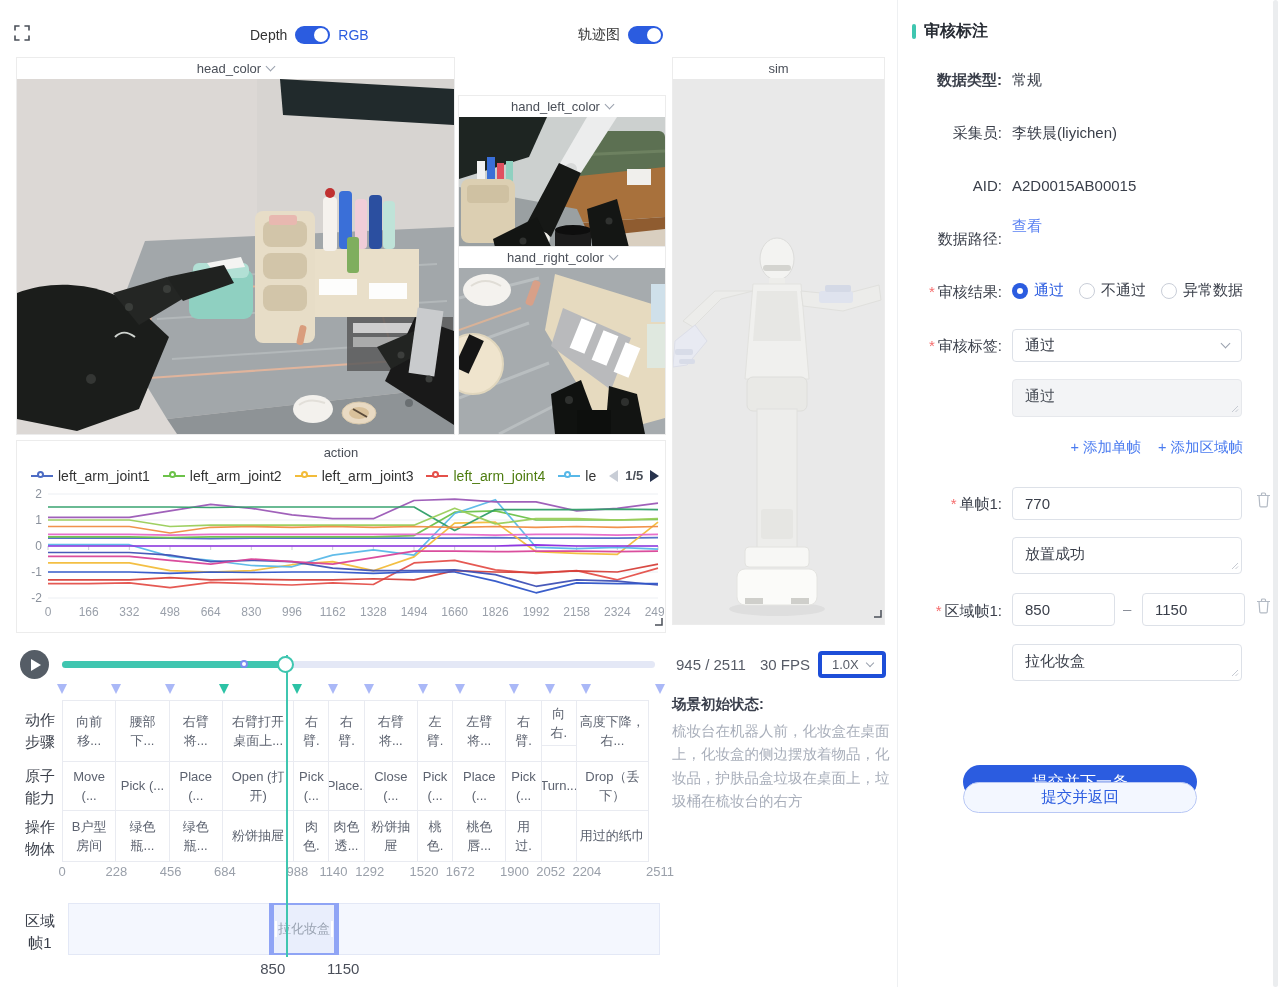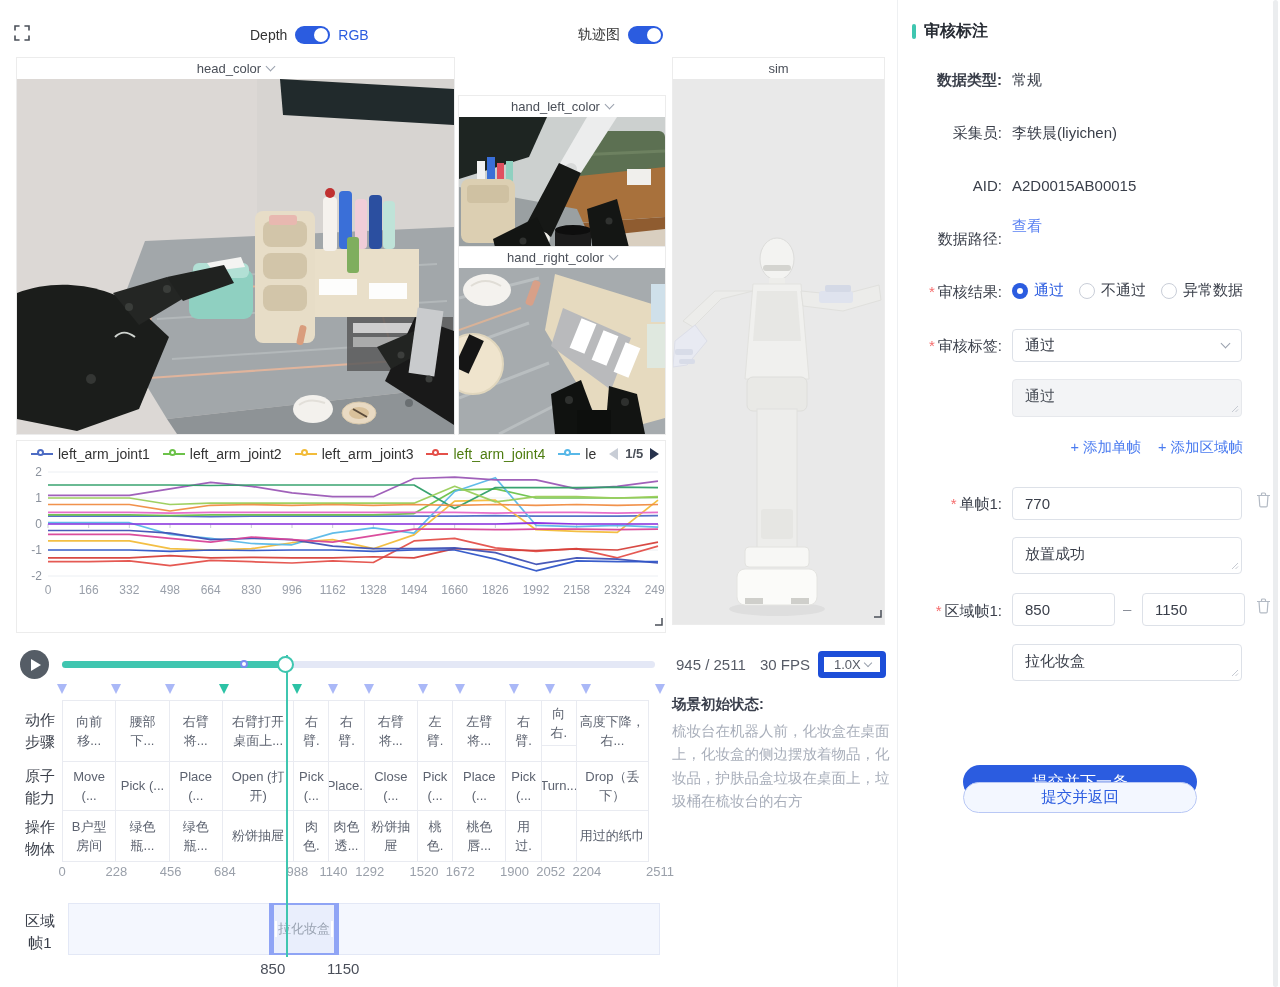--- a/index.html
+++ b/index.html
@@ -30,21 +30,21 @@
   .arr-r { width:0; height:0; border-top:6px solid transparent; border-bottom:6px solid transparent; border-left:9px solid #27324d; cursor:pointer; }
 
   
   .play-btn { position:absolute; left:20px; top:650px; width:29px; height:29px; border-radius:50%; background:#555d66; display:flex; align-items:center; justify-content:center; cursor:pointer; }
   .play-btn i { width:0; height:0; border-left:10px solid #fff; border-top:6px solid transparent; border-bottom:6px solid transparent; margin-left:3px; }
   .track { position:absolute; left:62px; top:661px; width:593px; height:7px; border-radius:4px; background:#e4e8f6; cursor:pointer; }
   .track-fill { position:absolute; left:0; top:0; height:7px; border-radius:4px; background:#3fc6b0; }
   .track-dot { position:absolute; top:-1px; width:8px; height:8px; border-radius:50%; background:#fff; border:2px solid #7b8cf0; }
   .track-handle { position:absolute; top:656px; width:17px; height:17px; border-radius:50%; background:#fff; border:2.5px solid #3fc6b0; cursor:grab; z-index:6; }
   .pb-txt { position:absolute; font-size:15px; color:#565b66; }
-  .speed-sel { position:absolute; left:818px; top:651px; width:68px; height:27px; border:6px solid #1d4ed8; border-radius:4px; display:flex; align-items:center; font-size:13px; color:#565b66; padding-left:10px; cursor:pointer;text-align:center; }
+  .speed-sel { position:absolute; left:818px; top:651px; width:68px; height:27px; border:4px solid #1d4ed8; border-radius:4px; display:flex; align-items:center; font-size:13px; color:#565b66; padding-left:10px; cursor:pointer;text-align:center; }
   .speed-sel .caret { margin-left:auto; margin-right:9px; width:6px; height:6px; }
 
   
   .mk { position:absolute; top:684px; width:0; height:0; border-left:5.5px solid transparent; border-right:5.5px solid transparent; border-top:10px solid #aab8f7; }
   .mk.teal { border-top-color:#2cc2a5; }
 
   
   .tl-label { position:absolute; left:22px; width:36px; text-align:center; font-size:15px; color:#3a3f4a; line-height:1.45; }
   .tl-rows { position:absolute; left:62px; top:700px; width:598px; }
   .tl-row { display:flex; }
@@ -262,20 +262,23 @@
     <rect x="118" y="519" width="18" height="6" fill="#cfcfcb"></rect>
   </svg>
   <span class="corner-ic">
     <svg width="10" height="10" viewBox="0 0 10 10" fill="none" stroke="#4a4f58" stroke-width="1.5">
         <path d="M9 2v7H2"></path>
       </svg>
   </span>
 </div>
 
 <div class="panel" style="left:16px;top:440px;width:650px;height:193px;">
+  <div class="panel-h" style="height:22px;">
+    <span>action</span>
+  </div>
   <div class="legend-row">
     <div class="lg-item" style="color: rgb(51, 51, 51);">
         <span class="lg-mark" style="color: rgb(77, 108, 196);">
           <i></i>
           <b></b>
         </span>
         <span>left_arm_joint1</span>
       </div>
       <div class="lg-item" style="color: rgb(51, 51, 51);">
         <span class="lg-mark" style="color: rgb(108, 194, 74);">

